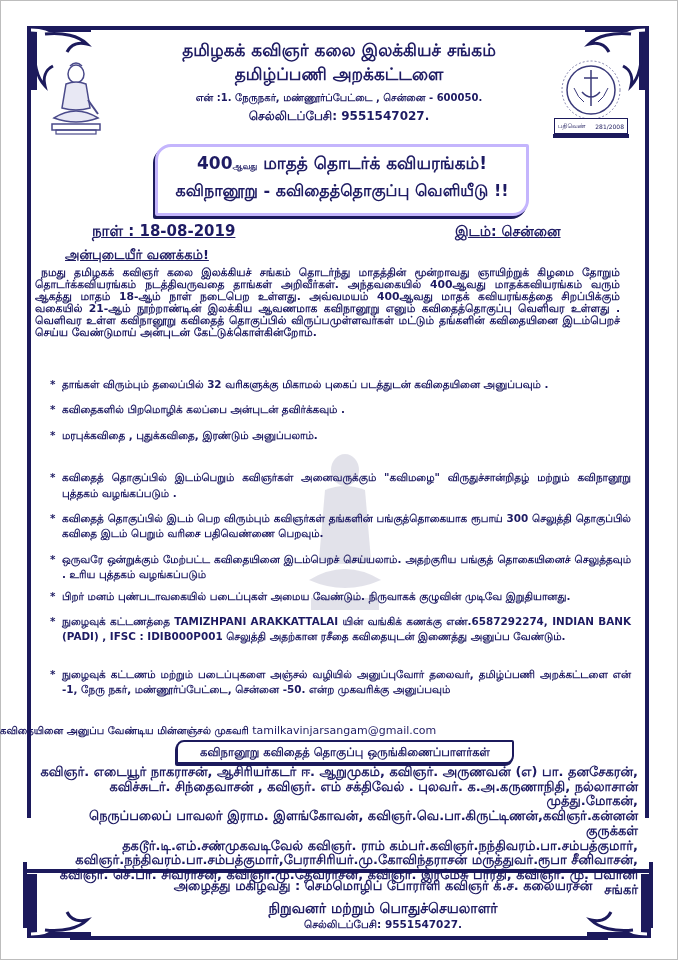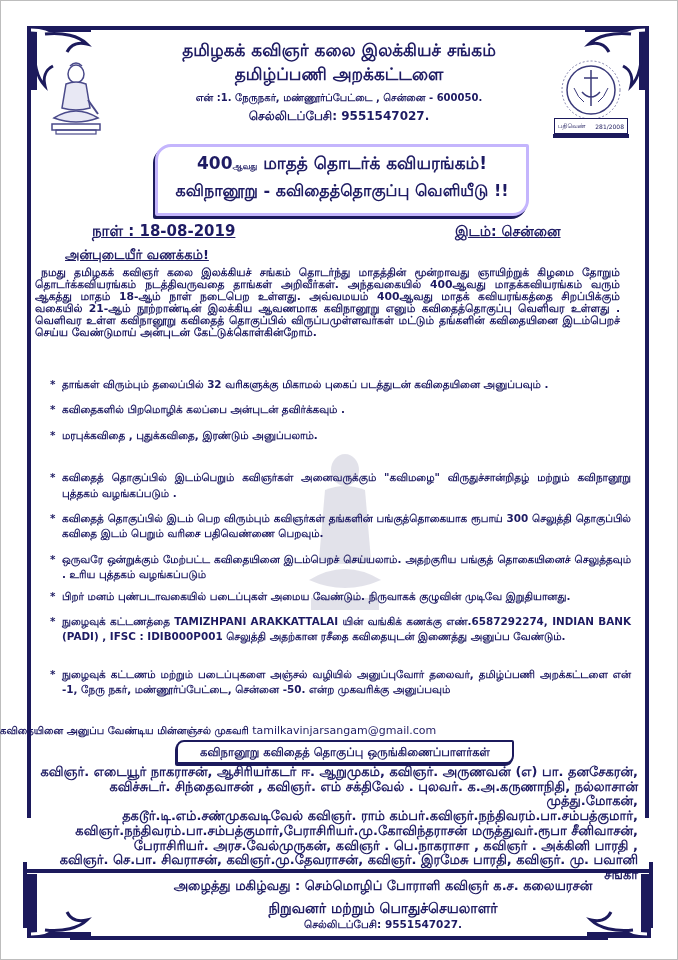--- a/index.html
+++ b/index.html
@@ -178,21 +178,21 @@
 <div class="email-line">
   <span>கவிதையினை அனுப்ப வேண்டிய மின்னஞ்சல் முகவரி</span>
   <span class="mail">tamilkavinjarsangam@gmail.com</span>
 </div>
 
 <div class="coord-box">கவிநானூறு கவிதைத் தொகுப்பு ஒருங்கிணைப்பாளர்கள்</div>
 
 <div class="names">
   <div>கவிஞர். எடையூர் நாகராசன், ஆசிரியர்கடர் ஈ. ஆறுமுகம், கவிஞர். அருணவன் (எ) பா. தனசேகரன்,</div>
   <div>கவிச்சுடர். சிந்தைவாசன் , கவிஞர். எம் சக்திவேல் . புலவர். க.அ.கருணாநிதி, நல்லாசான் முத்து.மோகன்,</div>
+  <div>நெருப்பலைப் பாவலர் இராம. இளங்கோவன், கவிஞர்.வெ.பா.கிருட்டிணன்,கவிஞர்.கன்னன் குருக்கள்</div>
   <div>தகடூர்.டி.எம்.சண்முகவடிவேல் கவிஞர். ராம் கம்பர்.கவிஞர்.நந்திவரம்.பா.சம்பத்குமார்,</div>
   <div>கவிஞர்.நந்திவரம்.பா.சம்பத்குமார்,பேராசிரியர்.மு.கோவிந்தராசன் மருத்துவர்.ரூபா சீனிவாசன்,</div>
-  <div>பேராசிரியர். அரச.வேல்முருகன், கவிஞர் . பெ.நாகராசா , கவிஞர் . அக்கினி பாரதி ,</div>
   <div>கவிஞர். செ.பா. சிவராசன், கவிஞர்.மு.தேவராசன், கவிஞர். இரமேசு பாரதி, கவிஞர். மு. பவானி சங்கர்</div>
 </div>
 
 <div class="foot f1">அழைத்து மகிழ்வது : செம்மொழிப் போராளி கவிஞர் க.ச. கலையரசன்</div>
 <div class="foot f2">நிறுவனர் மற்றும் பொதுச்செயலாளர்</div>
 <div class="foot f3">செல்லிடப்பேசி: 9551547027.</div>
 
 </body></html>

